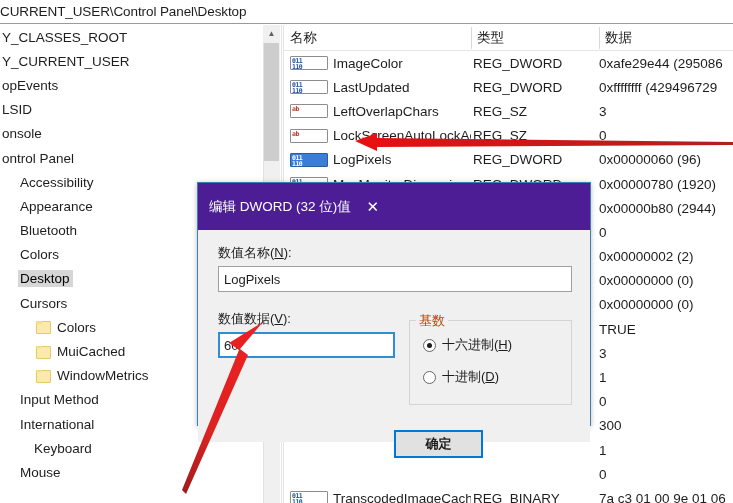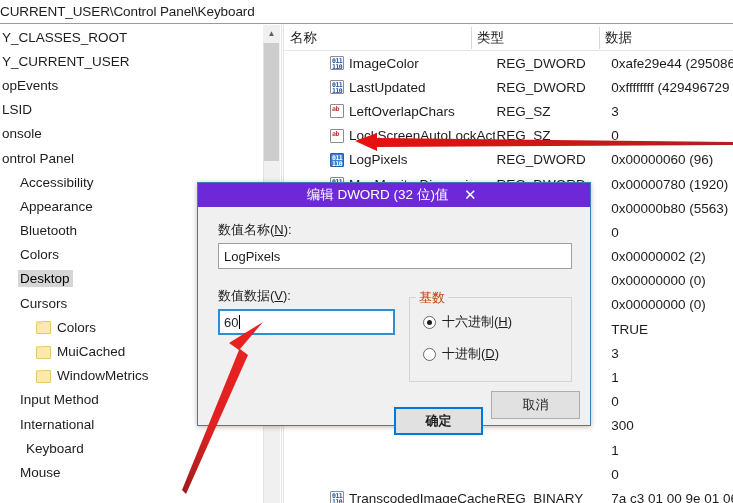--- a/index.html
+++ b/index.html
@@ -139,27 +139,27 @@
     background: #d8d8d8;
   }
   .list-row {
     height: 24.2px;
     display: flex;
     align-items: center;
     font-size: 13.5px;
     color: #1d1d1d;
     white-space: nowrap;
   }
-  .col-name { width: 187px; display: flex; align-items: center; padding-left: 6px; overflow: hidden; margin-left: 40px; }
+  .col-name { width: 187px; display: flex; align-items: center; padding-left: 6px; overflow: hidden; }
   .col-type { width: 128px; padding-left: 2px; overflow: hidden; }
   .col-data { width: 134px; overflow: hidden; }
 
   
   .vicon {
-    width: 14px; height: 14px;
+    width: 38px; height: 14px;
     margin-right: 5px;
     flex: 0 0 auto;
     position: relative;
     border: 1px solid #8d8d8d;
     background: #ffffff;
     border-radius: 1px;
     font-size: 6.5px;
     line-height: 6px;
     font-family: "DejaVu Sans Mono", monospace;
     letter-spacing: -0.5px;
@@ -179,25 +179,25 @@
   
   .dialog {
     position: absolute;
     left: 197px; top: 182px;
     width: 394px; height: 244px;
     background: #f0f0f0;
     border: 1px solid #3c7fb1;
     box-shadow: 0 1px 5px rgba(0,0,0,0.28);
   }
   .dlg-title {
-    height: 24px;
-    background: #6d28d9;
-    display: flex;
-    align-items: center;
-    justify-content: center;
+    height: 47px;
+    background: #4c1d95;
+    display: flex;
+    align-items: center;
+    justify-content: flex-start;
     color: #ffffff;
   }
   .dlg-title-text {
     font-size: 13.5px;
     padding-left: 11px;
     white-space: nowrap;
   }
   .dlg-close {
     width: 44px; height: 31px;
     display: flex; align-items: center; justify-content: center;
@@ -295,21 +295,21 @@
     border: 2px solid #0078d7;
     background: #e1e1e1;
   }
 </style>
 </head>
 <body>
 
 <div id="app">
 
   <div class="pathbar">
-    <span class="pathbar-text">CURRENT_USER\Control Panel\Keyboard</span>
+    <span class="pathbar-text">CURRENT_USER\Control Panel\Desktop</span>
   </div>
 
   <div class="tree-panel" id="tree-panel">
       <div class="tree-item" style="padding-left: 0px;">
         <span class="tree-label">Y_CLASSES_ROOT</span>
       </div>
       <div class="tree-item" style="padding-left: 0px;">
         <span class="tree-label">Y_CURRENT_USER</span>
       </div>
       <div class="tree-item" style="padding-left: 0px;">
@@ -353,21 +353,21 @@
       <div class="tree-item" style="padding-left: 36px;">
         <span class="folder-icon"></span>
         <span class="tree-label">WindowMetrics</span>
       </div>
       <div class="tree-item" style="padding-left: 18px;">
         <span class="tree-label">Input Method</span>
       </div>
       <div class="tree-item" style="padding-left: 18px;">
         <span class="tree-label">International</span>
       </div>
-      <div class="tree-item" style="padding-left: 24px;">
+      <div class="tree-item" style="padding-left: 32px;">
         <span class="tree-label">Keyboard</span>
       </div>
       <div class="tree-item" style="padding-left: 18px;">
         <span class="tree-label">Mouse</span>
       </div>
     </div>
 
   <div class="scroll-track"></div>
   <div class="scroll-up">▲</div>
   <div class="scroll-thumb"></div>
@@ -443,21 +443,21 @@
               <span>110</span>
             </span>
             <span>MaxMonitorDimension</span>
           </div>
           <div class="col-type">REG_DWORD</div>
           <div class="col-data">0x00000780 (1920)</div>
         </div>
         <div class="list-row">
           <div class="col-name"></div>
           <div class="col-type"></div>
-          <div class="col-data">0x00000b80 (5563)</div>
+          <div class="col-data">0x00000b80 (2944)</div>
         </div>
         <div class="list-row">
           <div class="col-name"></div>
           <div class="col-type"></div>
           <div class="col-data">0</div>
         </div>
         <div class="list-row">
           <div class="col-name"></div>
           <div class="col-type"></div>
           <div class="col-data">0x00000002 (2)</div>
@@ -559,21 +559,20 @@
       <div class="radio-row" style="left:225px; top:106px;">
         <span class="radio-mark checked"></span>
         <span><span>十六进制(</span><u>H</u><span>)</span></span>
       </div>
       <div class="radio-row" style="left:225px; top:138px;">
         <span class="radio-mark"></span>
         <span><span>十进制(</span><u>D</u><span>)</span></span>
       </div>
 
       <div class="dlg-btn default" style="left:196px; top:200px;font-weight:bold;">确定</div>
-      <div class="dlg-btn" style="left:293px; top:184px;">取消</div>
     </div>
   </div>
 
   <svg class="arrow-svg" style="left:182px; top:322px;" width="130" height="175">
     <defs>
       <linearGradient id="ag2" x1="0%" y1="100%" x2="100%" y2="0%">
         <stop offset="0%" stop-color="#9c1c1c"></stop>
         <stop offset="35%" stop-color="#dd2222"></stop>
         <stop offset="100%" stop-color="#ee2020"></stop>
       </linearGradient>

